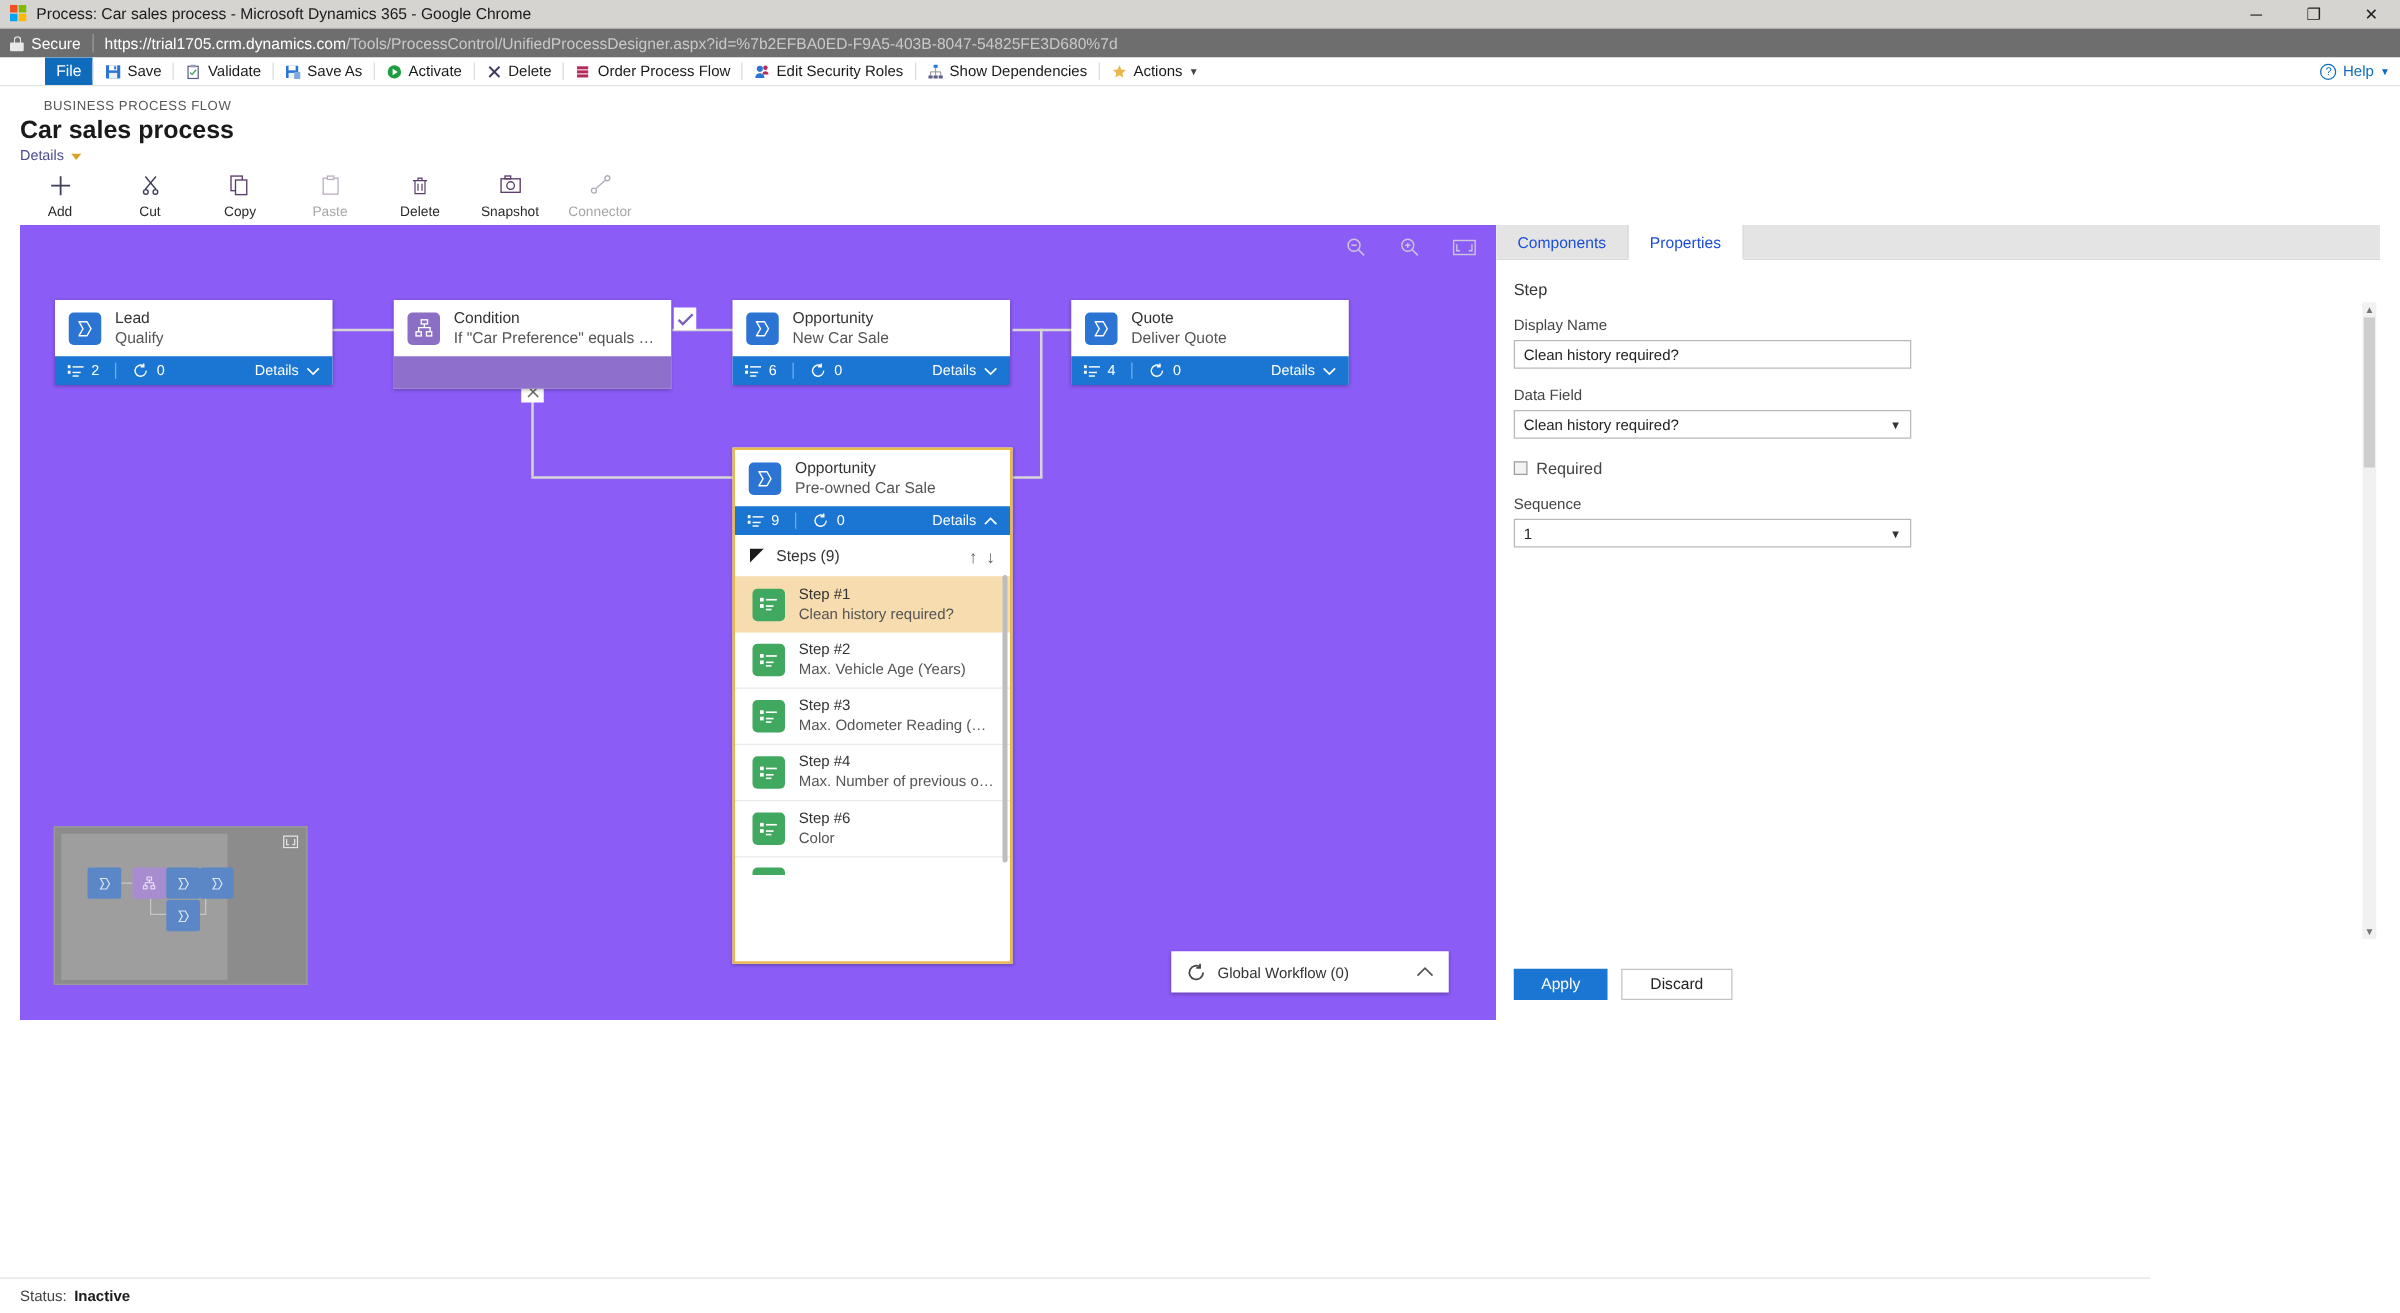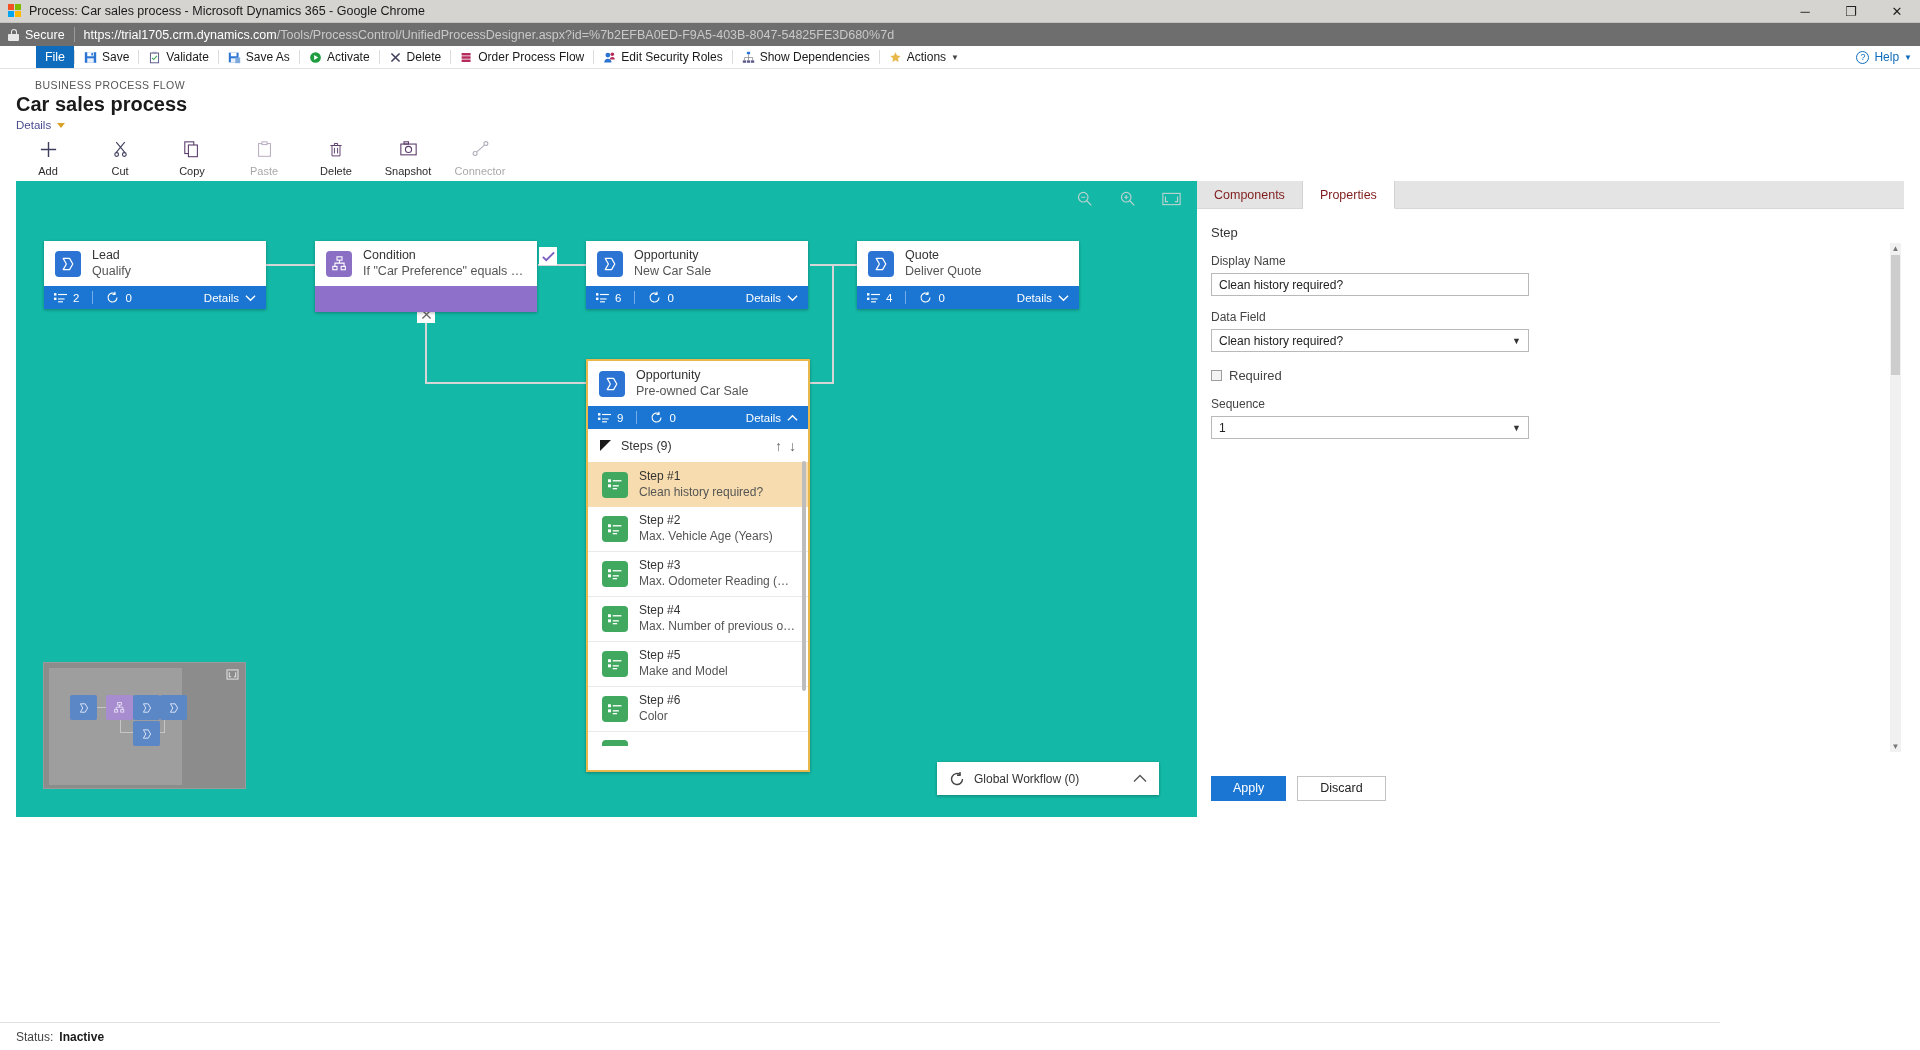--- a/index.html
+++ b/index.html
@@ -69,21 +69,21 @@
 
   
   .ribbon { display:flex; padding:6px 0 4px 22px; gap:20px; }
   .rib-item { width:52px; display:flex; flex-direction:column; align-items:center; gap:5px; cursor:pointer;}
   .rib-item.disabled { opacity:.42; cursor:default; }
   .rib-glyph { height:22px; display:flex; align-items:center; justify-content:center; }
   .rib-label { font-size:11px; color:#2b2b2b; }
 
   
   .main { display:flex; height:636px; }
-  .canvas { position:relative; width:1181px; background:#14b8a6; margin-left:16px; }
+  .canvas { position:relative; width:1181px; background:#8b5cf6; margin-left:16px; }
   .rpanel { width:707px; background:#fff; position:relative; }
 
   
   .canvas-tools { position:absolute; right:16px; top:9px; display:flex; gap:26px; align-items:center;}
   .ctool { cursor:pointer; opacity:.85; }
 
   
   .stage { position:absolute; background:#fff; box-shadow:0 1px 3px rgba(0,0,0,.3); }
   .stage-head { display:flex; align-items:center; gap:11px; padding:9px 11px; height:45px;}
   .stage-ico { width:26px; height:26px; border-radius:4px; display:flex; align-items:center; justify-content:center; flex:none;}
@@ -133,21 +133,21 @@
   .mm-expand { position:absolute; right:6px; top:5px; }
 
   
   .gwf { position:absolute; left:921px; bottom:22px; width:222px; height:33px; background:#fff;
          display:flex; align-items:center; padding:0 12px; gap:9px; box-shadow:0 1px 3px rgba(0,0,0,.3); cursor:pointer;}
   .gwf-label { font-size:12px; color:#333; }
   .gwf-caret { margin-left:auto; color:#555; font-size:13px; }
 
   
   .tabs { display:flex; height:28px; border-bottom:1px solid #d8d8d8; background:#fff;}
-  .tab { display:flex; align-items:center; padding:0 17px; font-size:12.5px; color:#7f1d1d;
+  .tab { display:flex; align-items:center; padding:0 17px; font-size:12.5px; color:#1d4ed8;
          background:#e4e4e4; cursor:pointer; border-right:1px solid #d2d2d2;}
   .tab.active { background:#fff; border-bottom:1px solid #fff; margin-bottom:-1px; }
   .tab-rest { flex:1; background:#e4e4e4; }
   .pbody { padding:16px 14px 0 14px; position:relative; height:577px; background:#fff;}
   .p-sect { font-size:13px; color:#333; margin-bottom:14px; }
   .p-label { font-size:12px; color:#444; margin-bottom:5px; }
   .p-input { width:318px; height:23px; border:1px solid #b9b9b9; background:#fff; font-size:12px;
              color:#222; padding:0 7px; display:flex; align-items:center; }
   .p-select { width:318px; height:23px; border:1px solid #b9b9b9; background:#fff; font-size:12px;
               color:#222; padding:0 7px; display:flex; align-items:center; }
@@ -675,35 +675,20 @@
                 <rect x="5.4" y="7.8" width="7" height="1.5" fill="#fff"></rect>
                 <rect x="5.4" y="11" width="5" height="1.5" fill="#fff"></rect>
               </svg>
           </span>
           <span>
             <div class="step-t1">Step #4</div>
             <div class="step-t2">Max. Number of previous ow...</div>
           </span>
         </div>
 
-        <div class="step-row">
-          <span class="step-ico">
-            <svg width="14" height="13" viewBox="0 0 16 14">
-                <rect x="0" y="1" width="3.4" height="3.4" fill="#fff"></rect>
-                <rect x="5.4" y="2" width="10" height="1.5" fill="#fff"></rect>
-                <rect x="0" y="6.8" width="3.4" height="3.4" fill="#fff"></rect>
-                <rect x="5.4" y="7.8" width="7" height="1.5" fill="#fff"></rect>
-                <rect x="5.4" y="11" width="5" height="1.5" fill="#fff"></rect>
-              </svg>
-          </span>
-          <span>
-            <div class="step-t1">Step #5</div>
-            <div class="step-t2">Make and Model</div>
-          </span>
-        </div>
 
         <div class="step-row">
           <span class="step-ico">
             <svg width="14" height="13" viewBox="0 0 16 14">
                 <rect x="0" y="1" width="3.4" height="3.4" fill="#fff"></rect>
                 <rect x="5.4" y="2" width="10" height="1.5" fill="#fff"></rect>
                 <rect x="0" y="6.8" width="3.4" height="3.4" fill="#fff"></rect>
                 <rect x="5.4" y="7.8" width="7" height="1.5" fill="#fff"></rect>
                 <rect x="5.4" y="11" width="5" height="1.5" fill="#fff"></rect>
               </svg>

